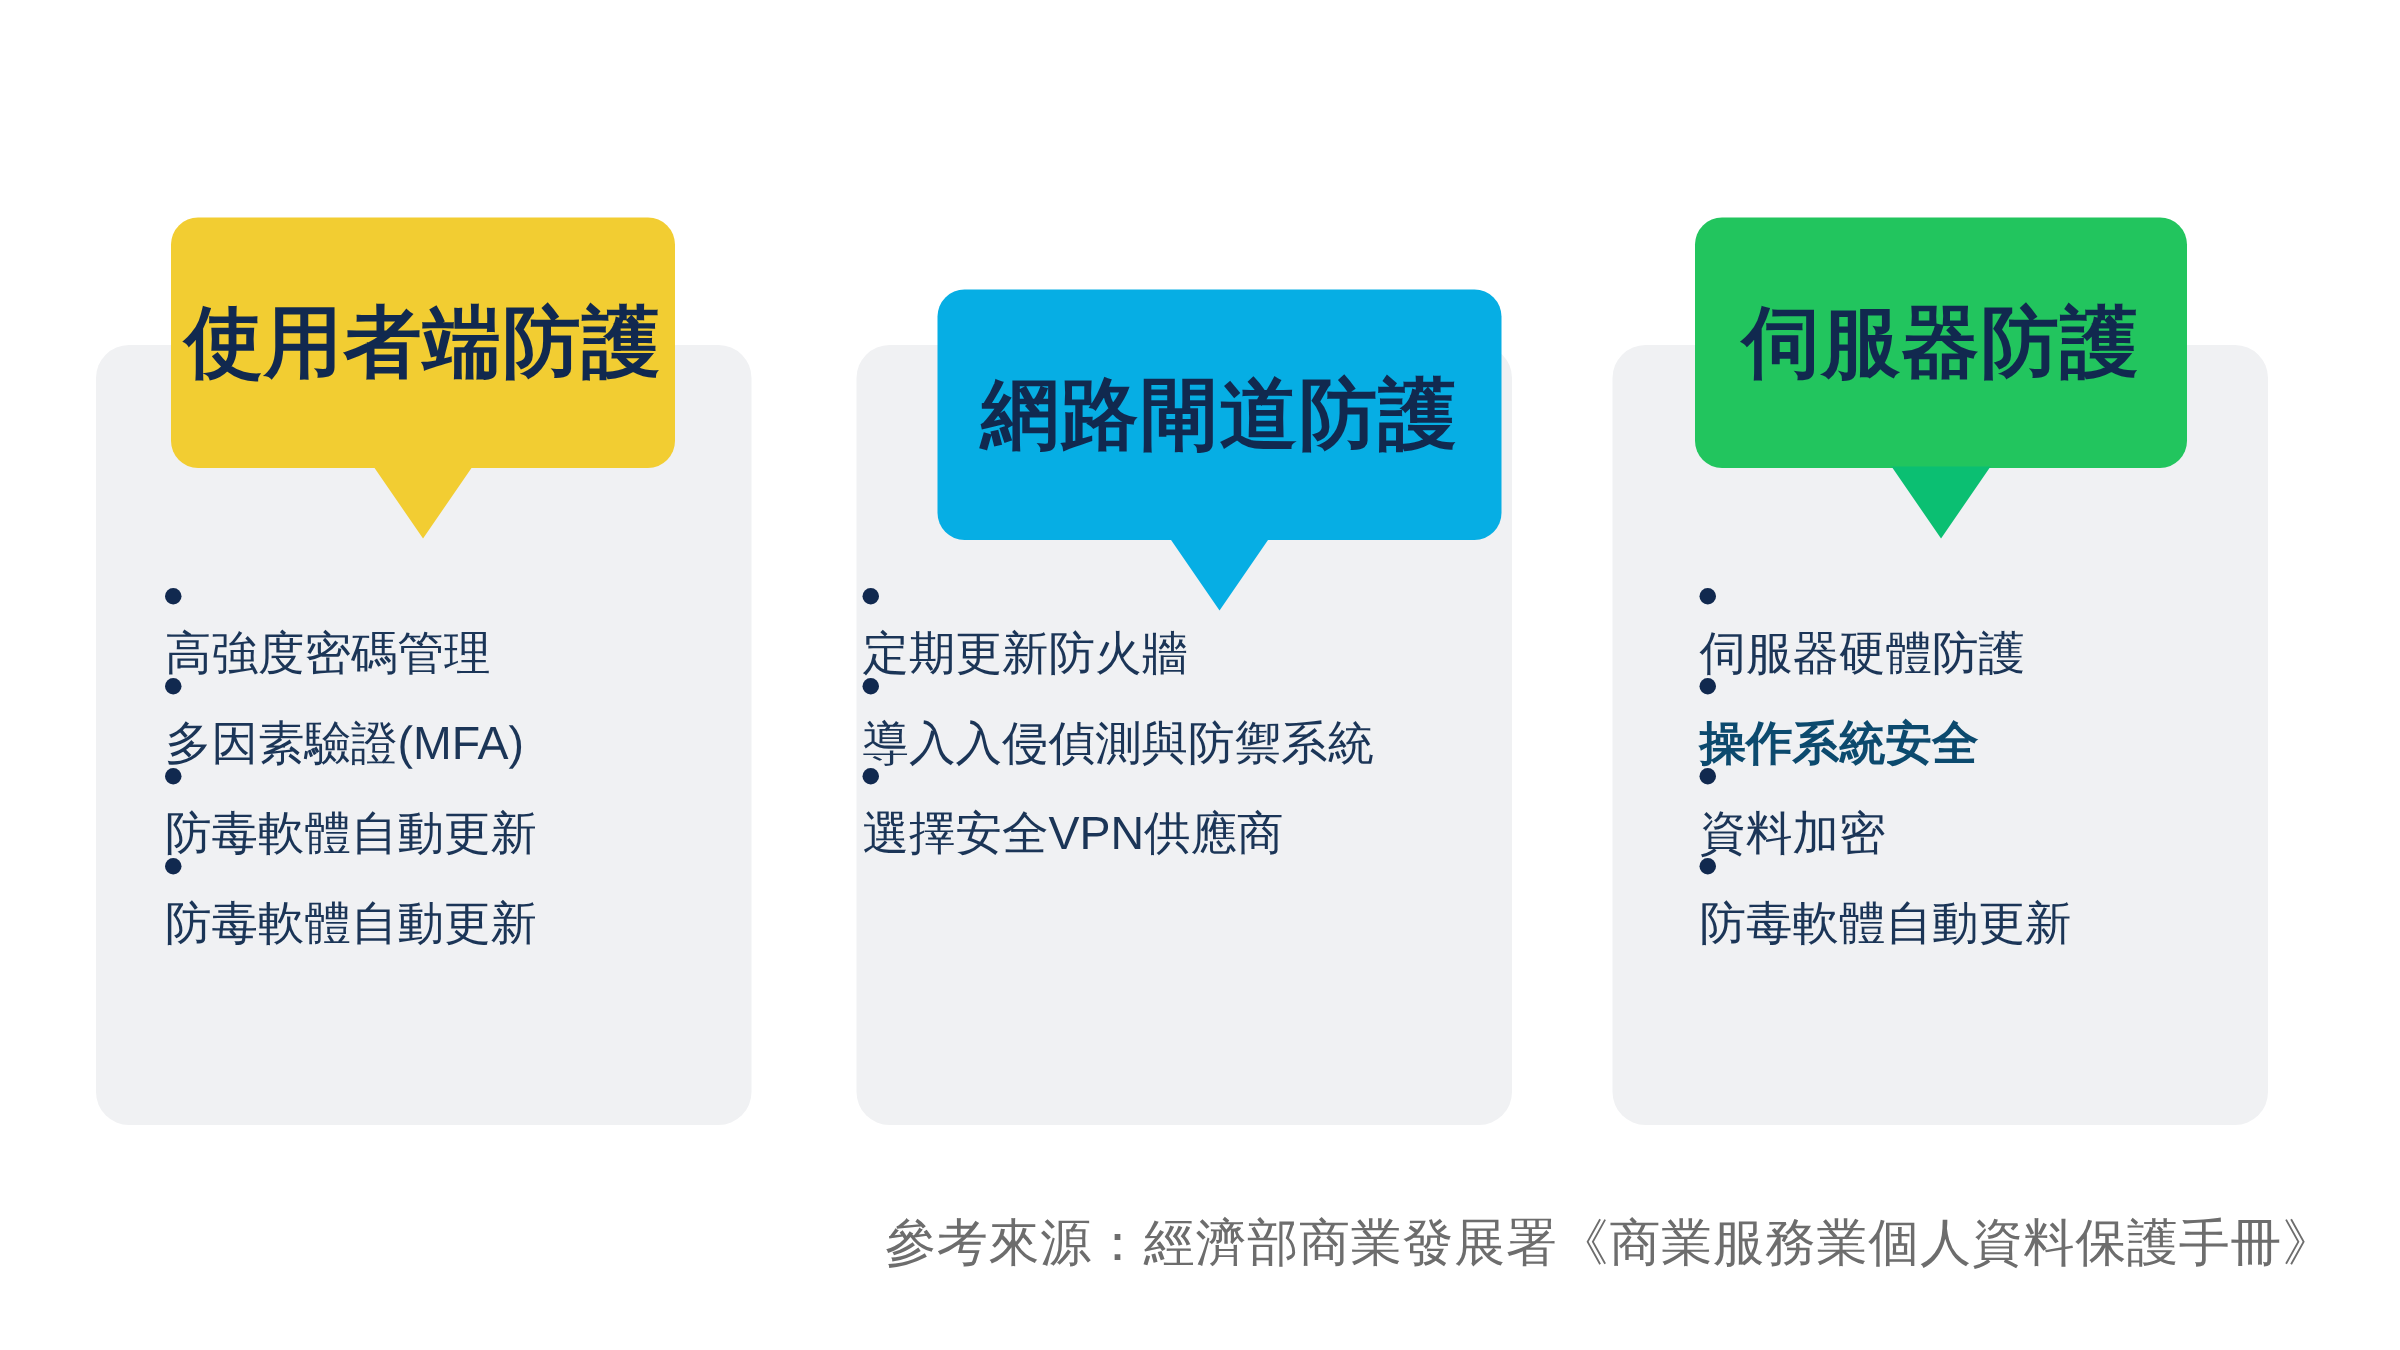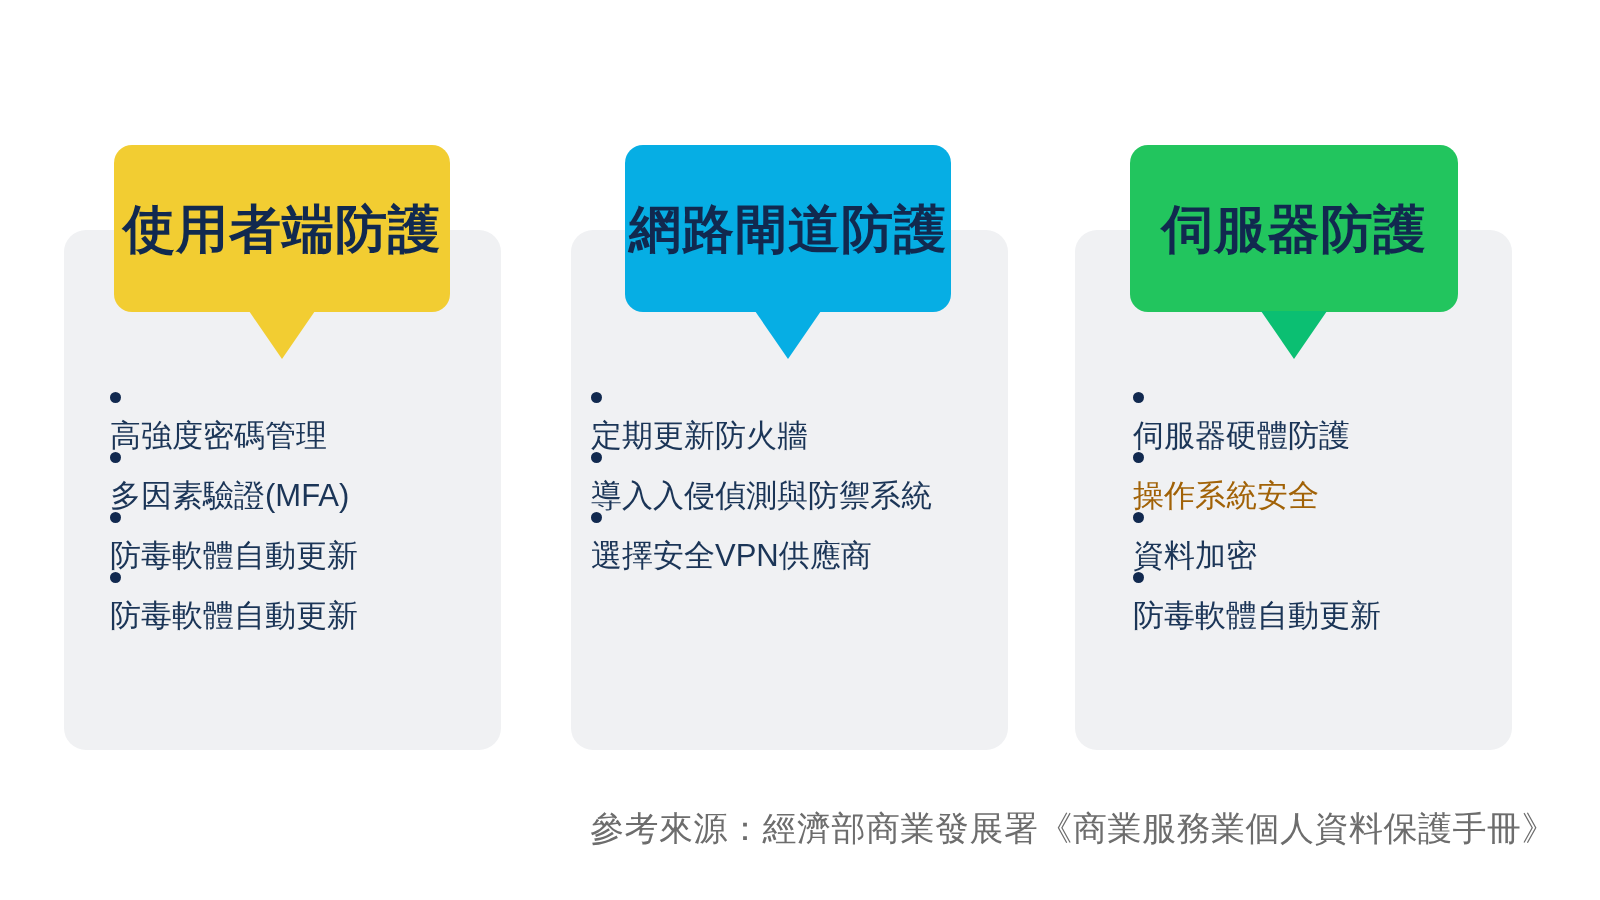--- a/index.html
+++ b/index.html
@@ -52,21 +52,21 @@
     border-radius: 22px;
   }
 
   
   .bubble-wrap {
     position: absolute;
     top: 145px;
     left: 50px;
     width: 336px;
   }
-  .column.col-1 .bubble-wrap { left: 54px; width: 326px; }
+  .column.col-1 .bubble-wrap { left: 54px; width: 376px; margin-top: 48px; }
   .column.col-2 .bubble-wrap { left: 55px; width: 328px; }
 
   .bubble {
     position: relative;
     width: 100%;
     height: 167px;
     border-radius: 18px;
     display: flex;
     align-items: center;
     justify-content: center;
@@ -104,21 +104,21 @@
   
   .bullet-list {
     position: absolute;
     top: 400px;
     left: 46px;
     width: 390px;
     margin: 0;
     padding: 0;
     list-style: none;
   }
-  .column.col-1 .bullet-list { left: 20px; width: 420px; }
+  .column.col-1 .bullet-list { left: 4px; width: 420px; }
   .column.col-2 .bullet-list { left: 58px; width: 380px; }
 
   .bullet-item {
     display: flex;
     align-items: baseline;
     font-size: 31px;
     line-height: 49px;
     color: #1B3557;
     white-space: nowrap;
     flex-direction: column;
@@ -213,21 +213,21 @@
         <div class="bubble" style="background: #22c55e;">
           <span class="bubble-title" style="color: rgb(17, 41, 79);">伺服器防護</span>
           <span class="bubble-tail" style="border-top-color: rgb(11, 191, 114);"></span>
         </div>
       </div>
       <ul class="bullet-list">
         <li class="bullet-item" style="color: rgb(27, 53, 87);">
           <span class="bullet-dot" style="background: rgb(17, 41, 79);"></span>
           <span class="bullet-text">伺服器硬體防護</span>
         </li>
-        <li class="bullet-item" style="color: #a16207;">
+        <li class="bullet-item" style="color: #0c4a6e; font-weight: bold;">
           <span class="bullet-dot" style="background: rgb(17, 41, 79);"></span>
           <span class="bullet-text">操作系統安全</span>
         </li>
         <li class="bullet-item" style="color: rgb(27, 53, 87);">
           <span class="bullet-dot" style="background: rgb(17, 41, 79);"></span>
           <span class="bullet-text">資料加密</span>
         </li>
         <li class="bullet-item" style="color: rgb(27, 53, 87);">
           <span class="bullet-dot" style="background: rgb(17, 41, 79);"></span>
           <span class="bullet-text">防毒軟體自動更新</span>

